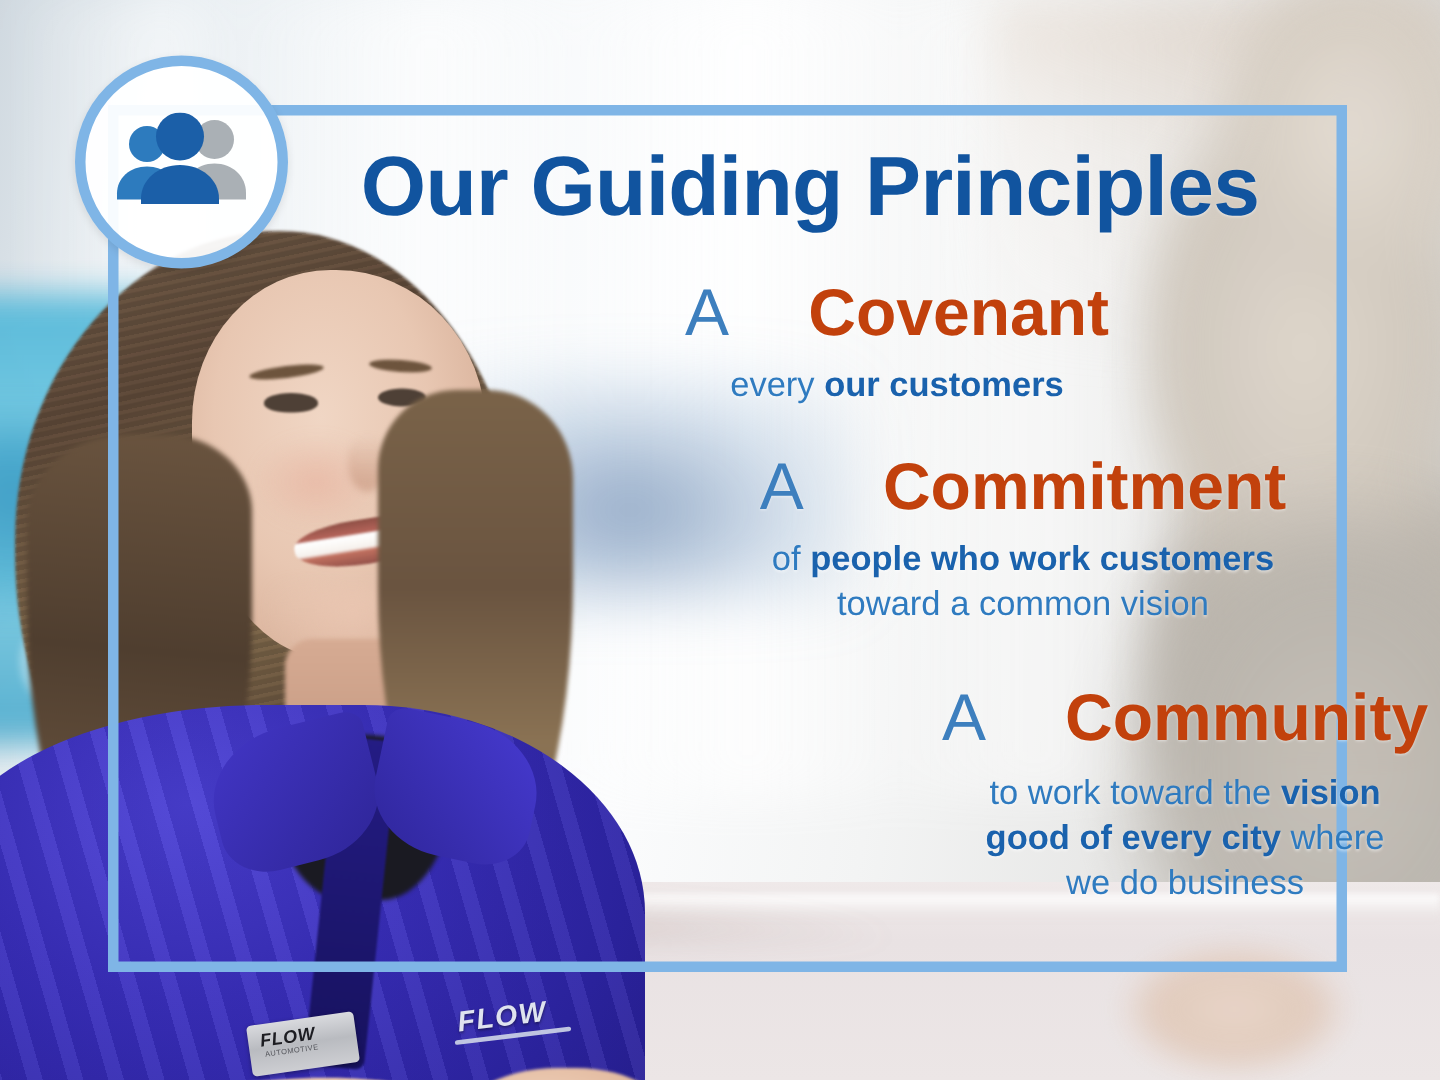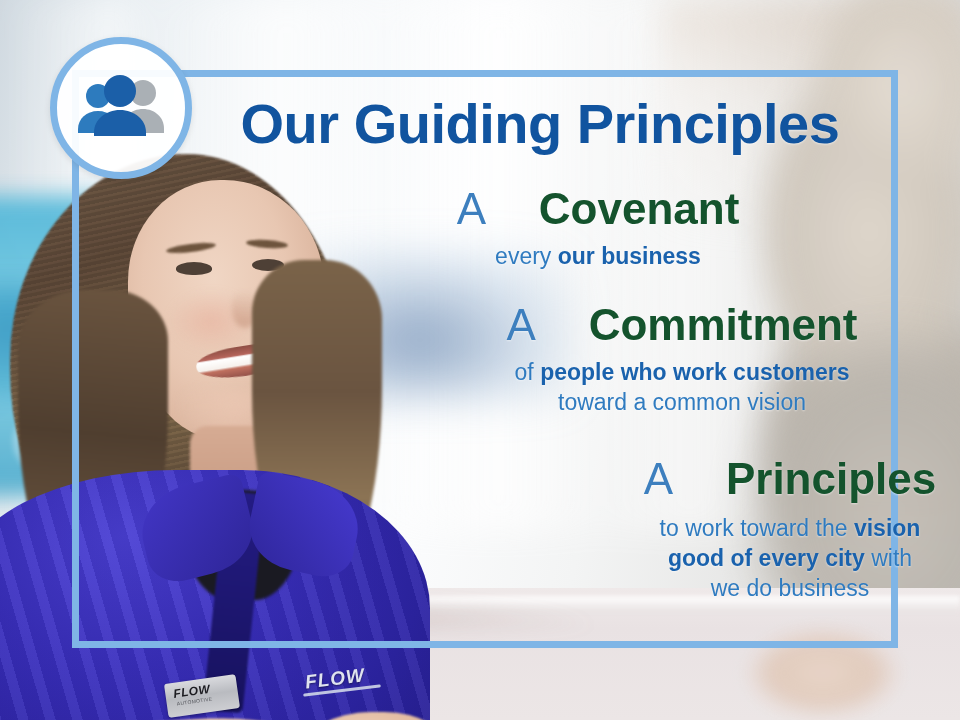--- a/index.html
+++ b/index.html
@@ -329,21 +329,21 @@
   .principle { position: absolute; width: 960px; text-align: center; }
   .principle .head {
     font-family: "Liberation Sans", sans-serif;
     font-size: 44px;
     line-height: 1.04;
     color: #2f79c4;
     white-space: nowrap;
     text-shadow: 0 1px 2px rgba(255,255,255,.5);
   }
   .principle .head .lead { font-weight: normal; color: #3d7fbe; }
-  .principle .head .key  { font-weight: bold; color: #14532d; margin-left: 43px; }
+  .principle .head .key  { font-weight: bold; color: #c2410c; margin-left: 43px; }
   .principle .sub {
     font-family: "Liberation Sans", sans-serif;
     font-size: 23px;
     line-height: 1.32;
     color: #2f7bc0;
     margin-top: 9px;
     text-shadow: 0 1px 2px rgba(255,255,255,.5);
   }
   .principle .sub b { font-weight: bold; color: #1a62ad; }
 
@@ -430,44 +430,44 @@
     </svg>
   </div>
 
   <div class="title">Our Guiding Principles</div>
 
   <div class="principle" id="p-covenant">
     <div class="head">
       <span class="lead">A </span><span class="key">Covenant</span>
     </div>
     <div class="sub">
-      <span>every </span><b>our business</b>
+      <span>every </span><b>our customers</b>
     </div>
   </div>
 
   <div class="principle" id="p-community">
     <div class="head">
       <span class="lead">A </span><span class="key">Commitment</span>
     </div>
     <div class="sub">
       <div>
         <span>of </span><b>people who work customers</b>
       </div>
       <div>toward a common vision</div>
     </div>
   </div>
 
   <div class="principle" id="p-commitment">
     <div class="head">
-      <span class="lead">A </span><span class="key">Principles</span>
+      <span class="lead">A </span><span class="key">Community</span>
     </div>
     <div class="sub">
       <div>
         <span>to work toward the </span><b>vision</b>
       </div>
       <div>
-        <b>good of every city</b><span> with</span>
+        <b>good of every city</b><span> where</span>
       </div>
       <div>we do business</div>
     </div>
   </div>
 
 </div>
 
 </body></html>

